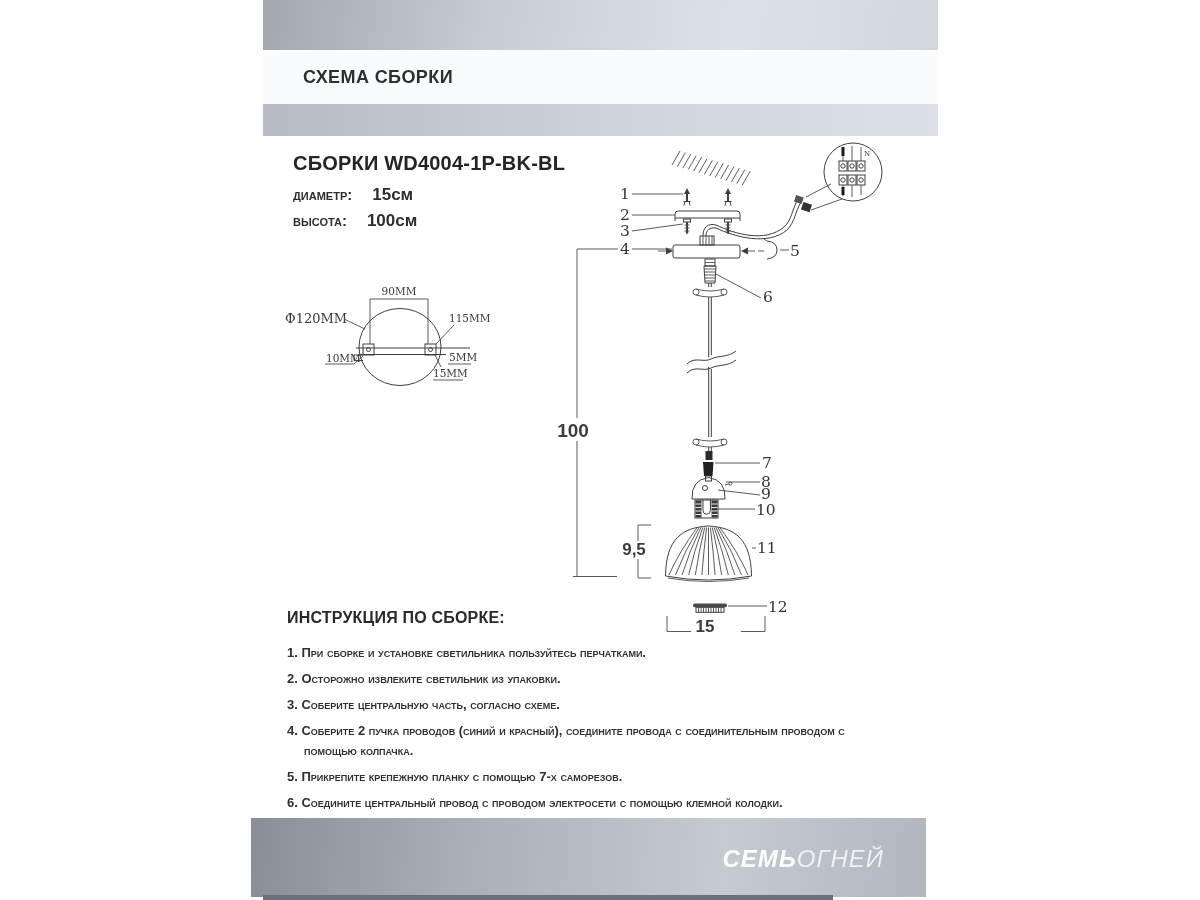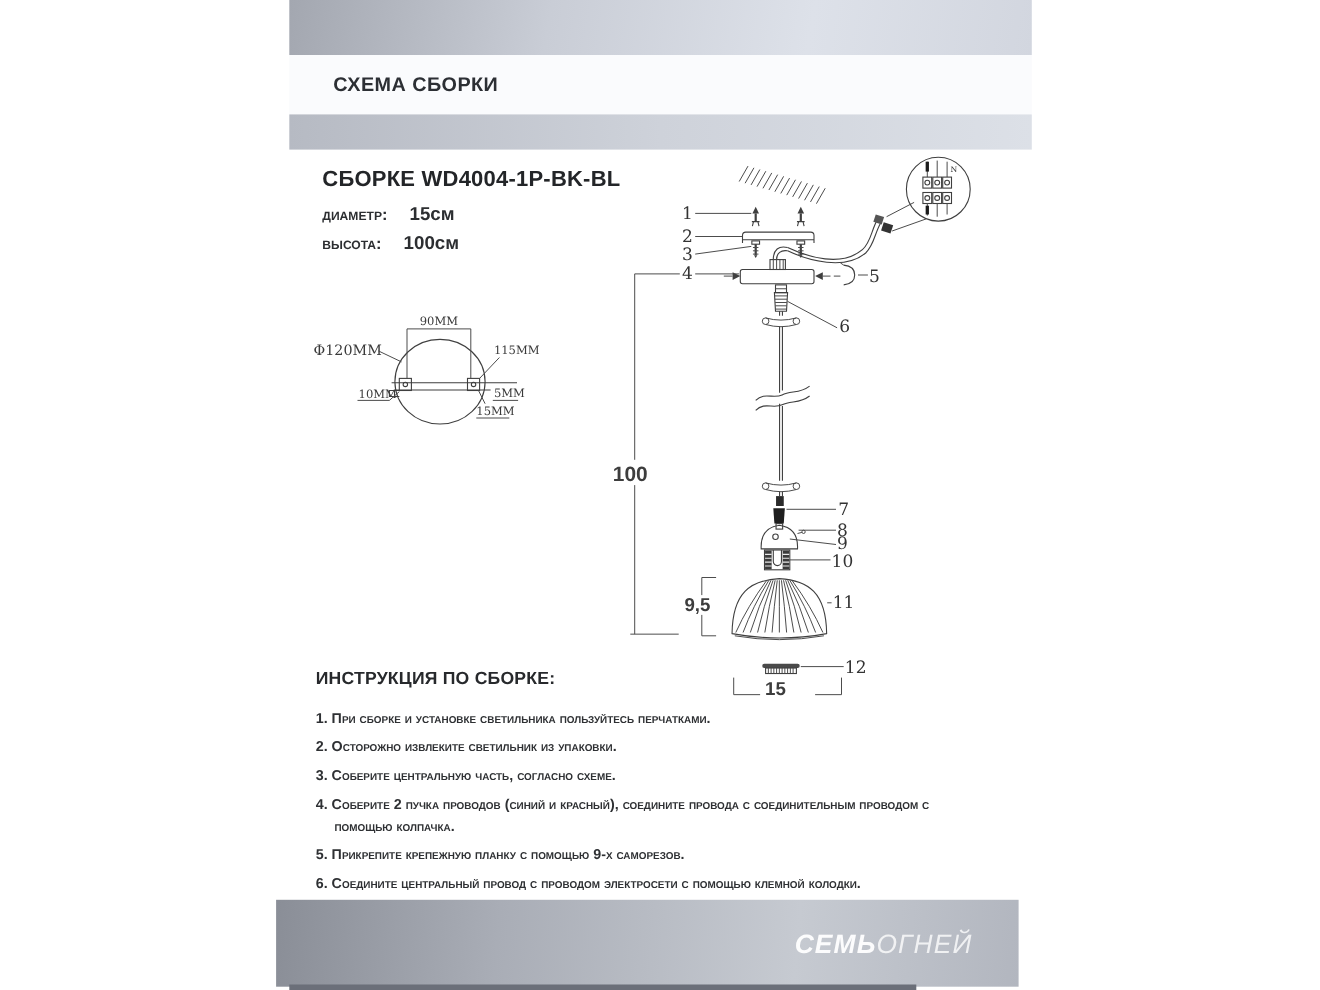--- a/index.html
+++ b/index.html
@@ -53,21 +53,21 @@
 
   <div class="abs top-banner">
     <div class="band1"></div>
     <div class="title-stripe">
       <span class="page-title">СХЕМА СБОРКИ</span>
     </div>
     <div class="band2"></div>
   </div>
 
   <div class="abs model-block">
-    <div class="model-name">СБОРКЕ WD4004-1P-BK-BL</div>
+    <div class="model-name">СБОРКИ WD4004-1P-BK-BL</div>
     <div class="spec-line">
       <span class="spec-label">диаметр:</span>
       <span class="spec-value">15см</span>
     </div>
     <div class="spec-line">
       <span class="spec-label">высота:</span>
       <span class="spec-value">100см</span>
     </div>
   </div>
 
@@ -324,21 +324,21 @@
       <text class="partnum" x="228" y="477">12</text>
     </g>
   </svg>
 
   <div class="abs instructions">
     <div class="instr-heading">ИНСТРУКЦИЯ ПО СБОРКЕ:</div>
     <div class="instr-item"><span class="num">1.</span> <span>При сборке и установке светильника пользуйтесь перчатками.</span></div>
     <div class="instr-item"><span class="num">2.</span> <span>Осторожно извлеките светильник из упаковки.</span></div>
     <div class="instr-item"><span class="num">3.</span> <span>Соберите центральную часть, согласно схеме.</span></div>
     <div class="instr-item"><span class="num">4.</span> <span>Соберите 2 пучка проводов (синий и красный), соедините провода с соединительным проводом с помощью колпачка.</span></div>
-    <div class="instr-item"><span class="num">5.</span> <span>Прикрепите крепежную планку с помощью 9-х саморезов.</span></div>
+    <div class="instr-item"><span class="num">5.</span> <span>Прикрепите крепежную планку с помощью 7-х саморезов.</span></div>
     <div class="instr-item"><span class="num">6.</span> <span>Соедините центральный провод с проводом электросети с помощью клемной колодки.</span></div>
   </div>
 
   <div class="abs footer-band">
     <div class="logo">
       <span class="bold">СЕМЬ</span><span class="light">ОГНЕЙ</span>
     </div>
   </div>
   <div class="abs bottom-strip"></div>
 

